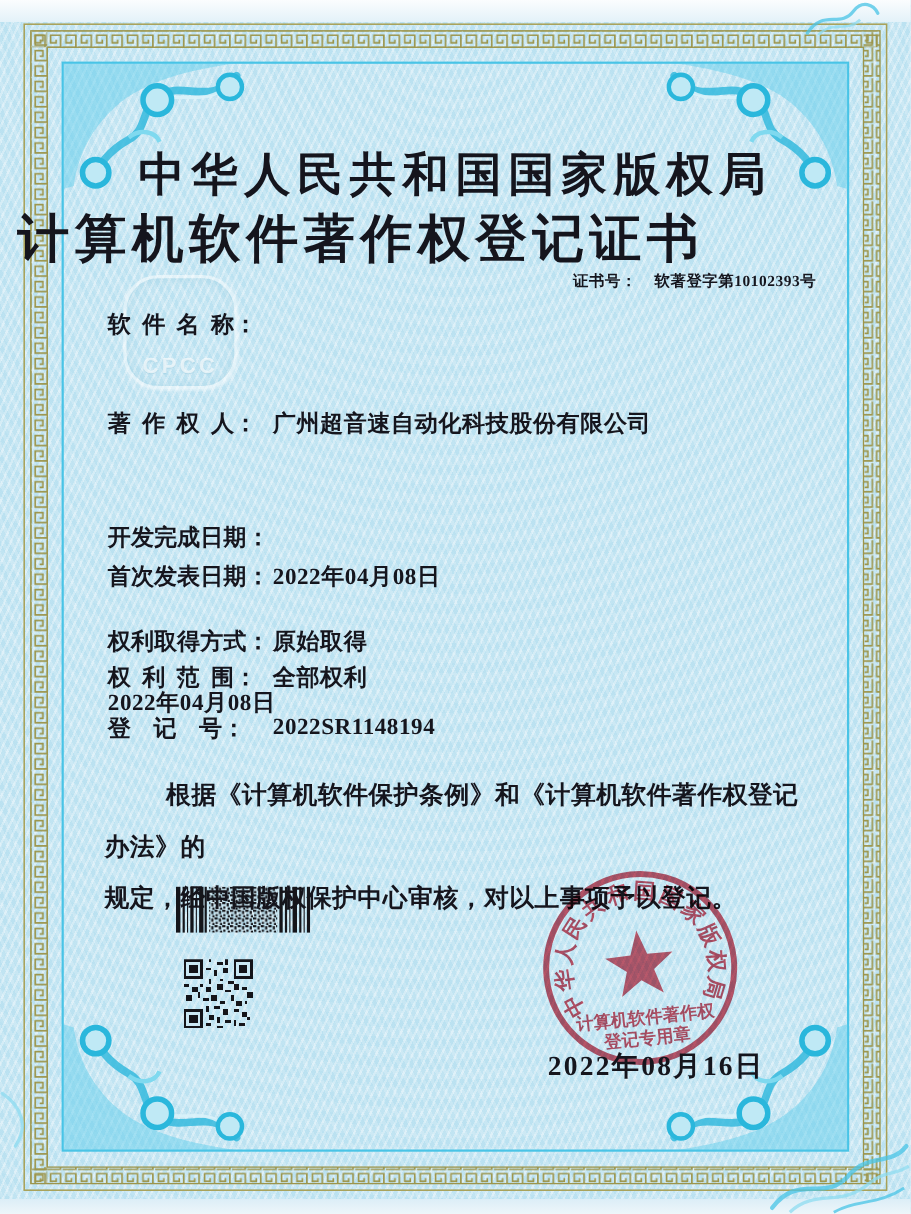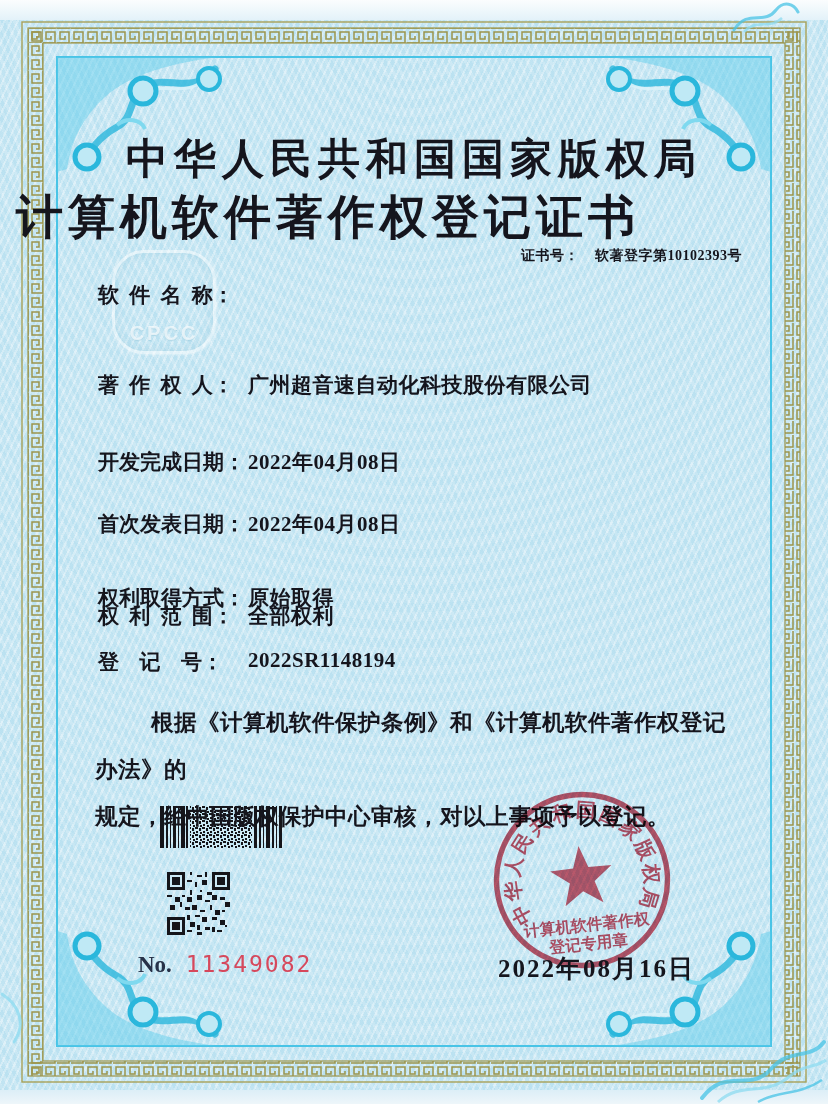--- a/index.html
+++ b/index.html
@@ -57,22 +57,22 @@
   }
 
   .fields{position:absolute;left:98px;top:0;width:660px;}
   .field-row{position:absolute;left:0;display:flex;align-items:flex-start;white-space:nowrap;}
   .field-label{
     display:inline-block;width:150px;flex:0 0 150px;white-space:pre;
     font-size:21px;font-weight:bold;color:#15151d;word-spacing:5px;
   }
   .field-value{font-size:21px;font-weight:bold;color:#15151d;letter-spacing:.5px;}
   .field-value .line2{display:block;margin-top:7px;letter-spacing:1px;}
-  .row-1{top:281px;} .row-2{top:371px;} .row-3{top:448px;}
-  .row-4{top:510px;} .row-5{top:584px;align-items:flex-end;} .row-6{top:602px;} .row-7{top:648px;}
+  .row-1{top:281px;} .row-2{top:371px;} .row-3{top:474px;flex-direction:column;}
+  .row-4{top:510px;} .row-5{top:569px;align-items:flex-end;} .row-6{top:602px;} .row-7{top:648px;}
 
   .statement{
     position:absolute;left:95px;top:699px;width:652px;
     font-size:22.5px;font-weight:bold;color:#15151d;line-height:47px;
     text-indent:56px;letter-spacing:.5px;
   }
 
   .barcode{position:absolute;left:160px;top:806px;width:122px;height:42px;}
   .qr-code{position:absolute;left:167px;top:872px;width:63px;height:63px;}
 
@@ -300,24 +300,20 @@
         <rect x="12" y="21" width="1" height="2"></rect>
         <rect x="15" y="22" width="2" height="1"></rect>
       <rect x="8" y="23" width="2" height="1"></rect>
         <rect x="12" y="24" width="2" height="1"></rect>
         <rect x="18" y="22" width="1" height="2"></rect>
       <rect x="20" y="23" width="2" height="1"></rect>
         <rect x="23" y="21" width="1" height="1"></rect>
     </g>
   </svg>
 
-  <div class="serial">
-    <span class="prefix">No.</span>
-    <span class="number">11349082</span>
-  </div>
 
   <svg class="seal" viewBox="0 0 200 200">
     <defs>
       <path id="sealArc" d="M 42 139 A 70 70 0 1 1 158 139" fill="none"></path>
     </defs>
     <circle cx="100" cy="100" r="95" fill="none" stroke="#c8354a" stroke-width="6" opacity="0.9"></circle>
     <path d="M100 62 L108.5 86.3 L134.2 86.9 L113.8 102.5 L121.2 127.1 L100 112.5 L78.8 127.1 L86.2 102.5 L65.8 86.9 L91.5 86.3 Z" fill="#c8354a" opacity="0.88"></path>
     <text font-size="22" font-weight="bold" fill="#c8354a" letter-spacing="3" font-family="Liberation Serif, DejaVu Serif, serif" opacity="0.92">
       <textPath href="#sealArc" startOffset="50%" text-anchor="middle">中华人民共和国国家版权局</textPath>
     </text>

